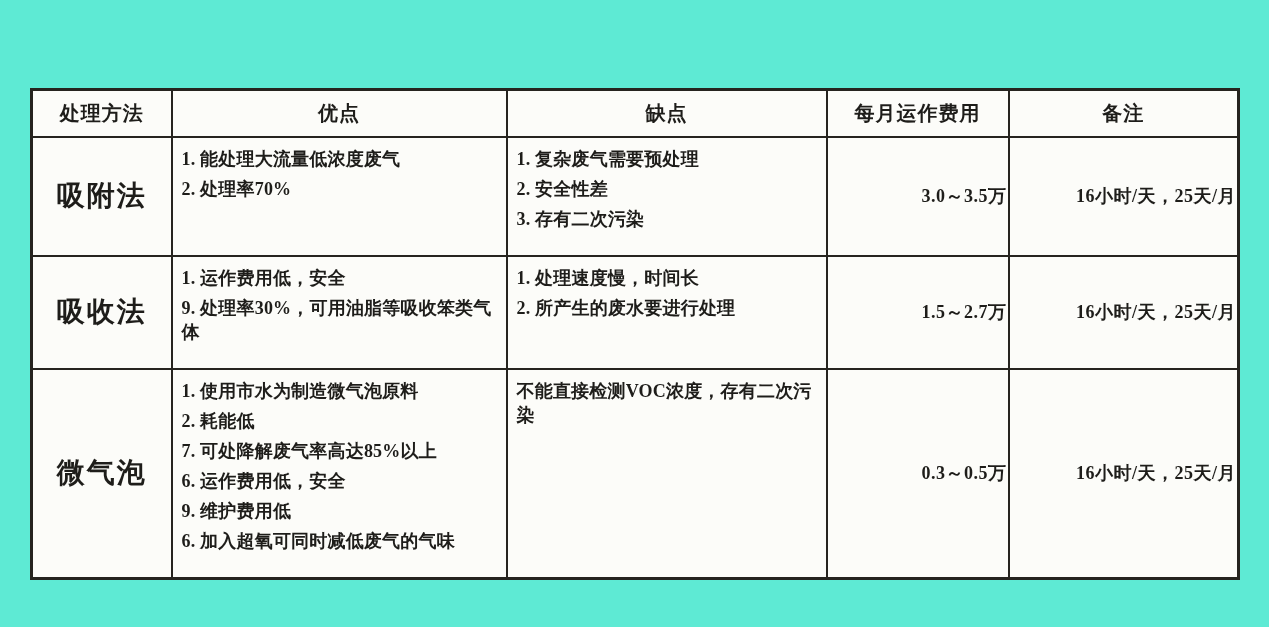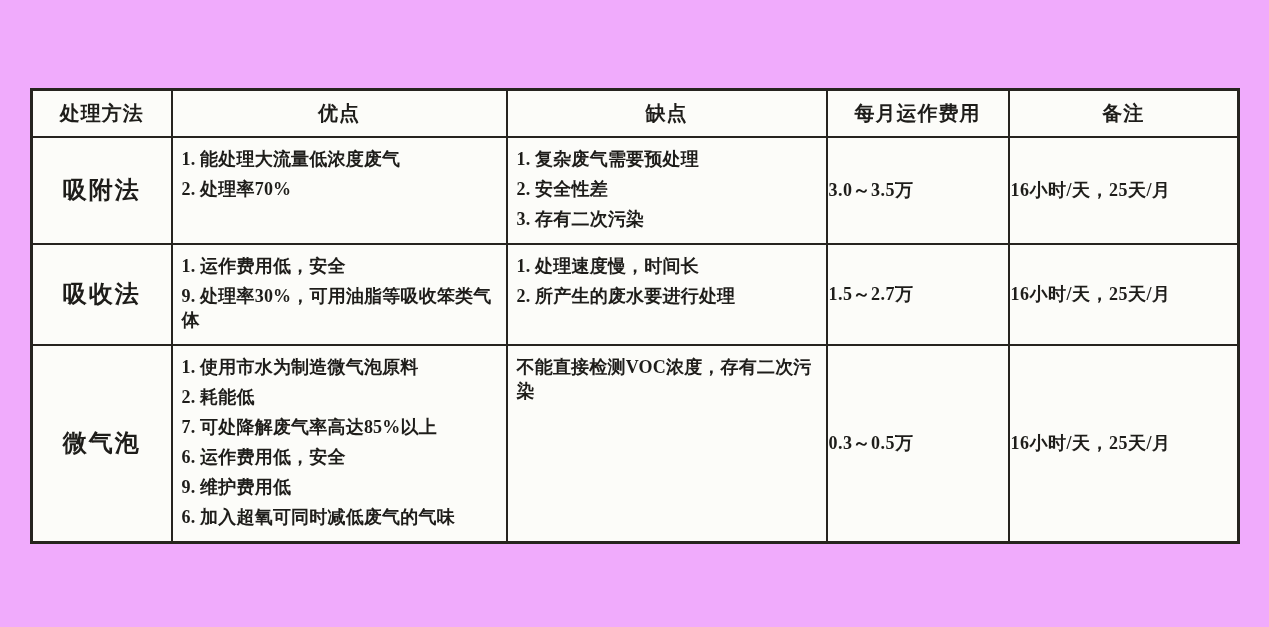--- a/index.html
+++ b/index.html
@@ -5,21 +5,21 @@
   html, body {
     margin: 0;
     padding: 0;
     background: #fefefe;
     font-family: "Liberation Serif", "DejaVu Serif", serif;
   }
   .page {
     position: relative;
     width: 1269px;
     height: 627px;
-    background: #f0abfc;
+    background: #5eead4;
     overflow: hidden;
   }
   table.cmp {
     position: absolute;
     left: 30px;
     top: 88px;
     width: 1207px;
     height: 433px;
     border-collapse: collapse;
     table-layout: fixed;
@@ -34,41 +34,41 @@
   }
   th.hdr {
     font-size: 20px;
     font-weight: bold;
     text-align: center;
     vertical-align: middle;
     letter-spacing: 1px;
     padding: 4px 2px;
   }
   td.method {
-    font-size: 24px;
+    font-size: 28px;
     font-weight: bold;
     text-align: center;
     vertical-align: middle;
     letter-spacing: 2px;
   }
   td.list {
     vertical-align: top;
-    padding: 9px 6px 6px 9px;
+    padding: 9px 6px 18px 9px;
   }
   .li {
     font-size: 18px;
     font-weight: bold;
     line-height: 24px;
     margin-bottom: 6px;
     letter-spacing: 0.2px;
   }
   td.mid {
     font-size: 18px;
     font-weight: bold;
-    text-align: left;
+    text-align: right;
     vertical-align: middle;
     letter-spacing: 0.5px;
     white-space: nowrap;
   }
   col.c-method { width: 140px; }
   col.c-adv    { width: 335px; }
   col.c-dis    { width: 320px; }
   col.c-cost   { width: 182px; }
   col.c-remark { width: 230px; }
   tr.r-header { height: 47px; }

